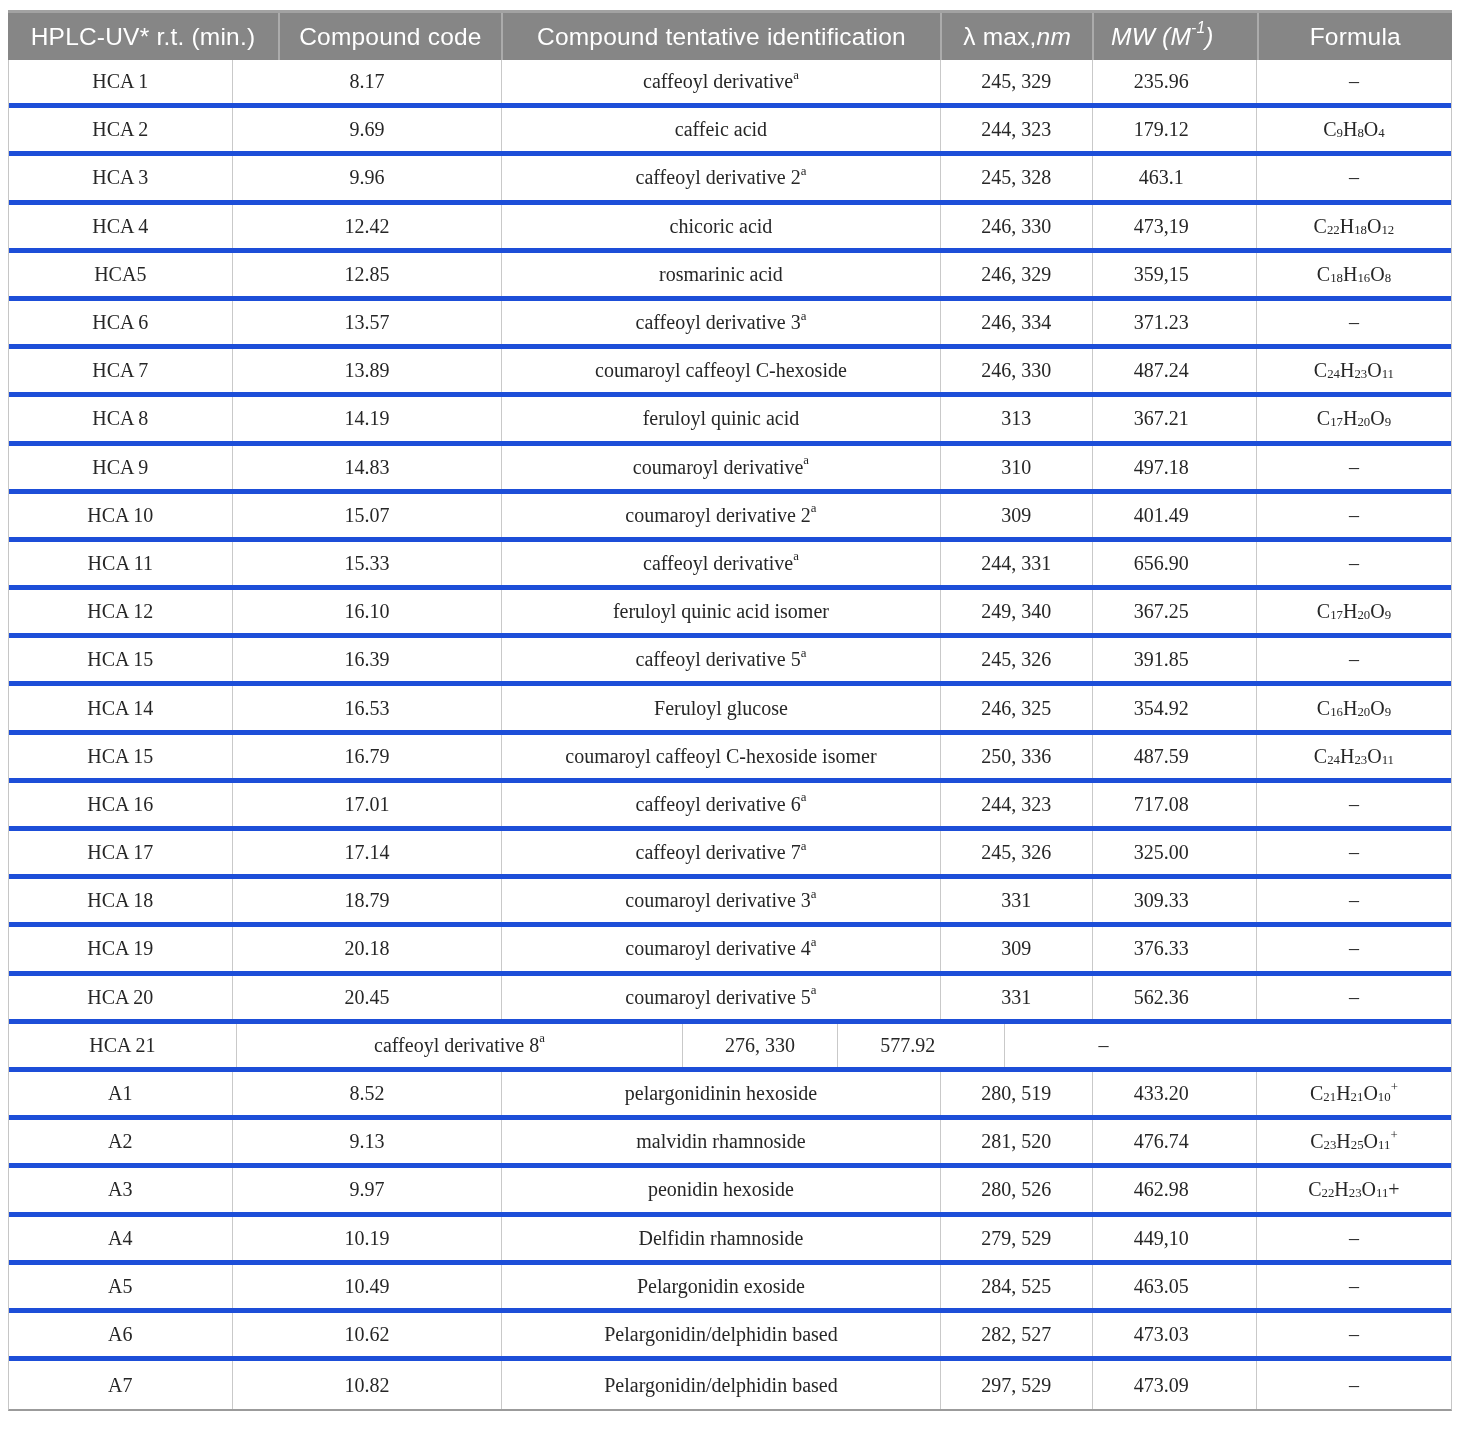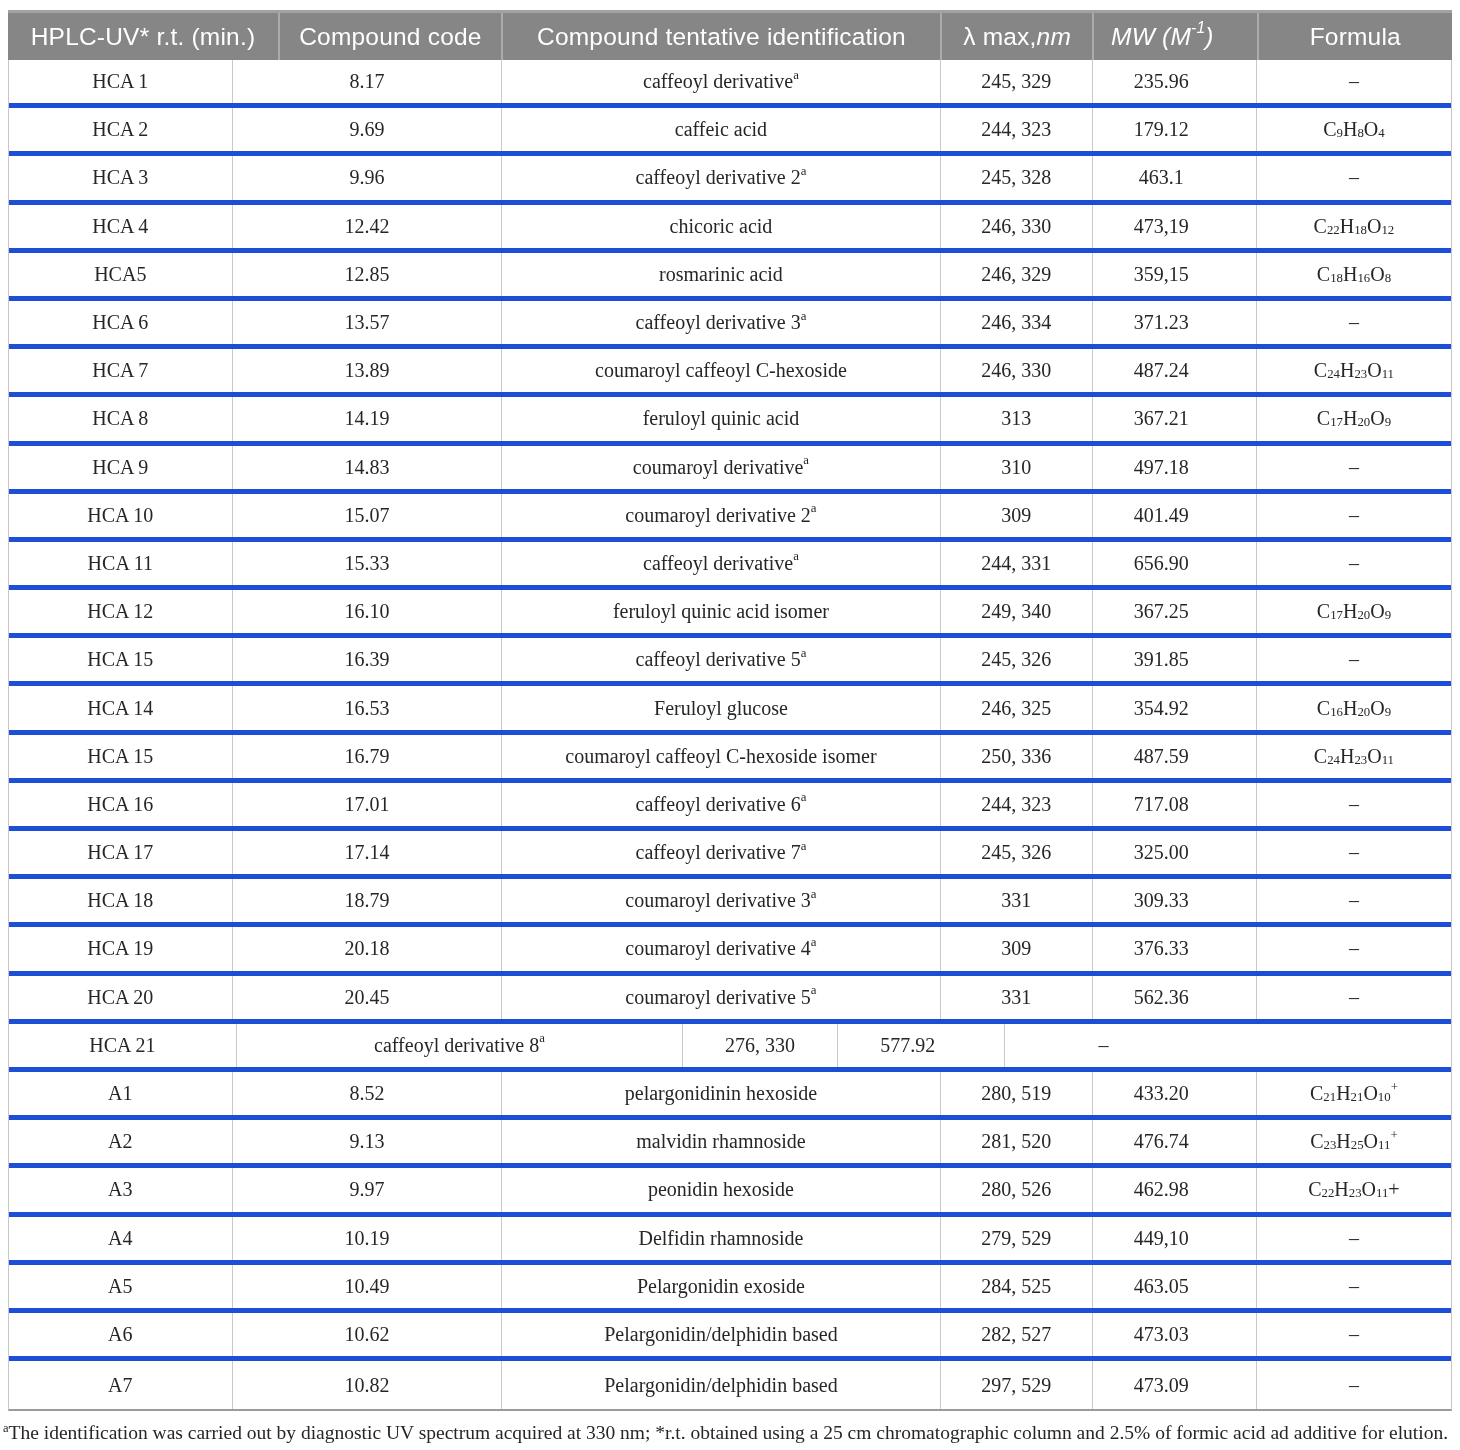--- a/index.html
+++ b/index.html
@@ -352,14 +352,13 @@
 
   <div class="row">
     <div class="cell c0">A7</div>
     <div class="cell c1">10.82</div>
     <div class="cell c2">Pelargonidin/delphidin based</div>
     <div class="cell c3">297, 529</div>
     <div class="cell c4">473.09</div>
     <div class="cell c5">–</div>
   </div>
 </div>
-  <div class="footnote"><sup>a</sup><span>The identification was carried out by diagnostic UV spectrum acquired at 330 nm; *r.t. obtained using a 25 cm chromatographic column and 2.5% of formic acid ad additive for elution.</span></div>
 </div>
 
 </body></html>

